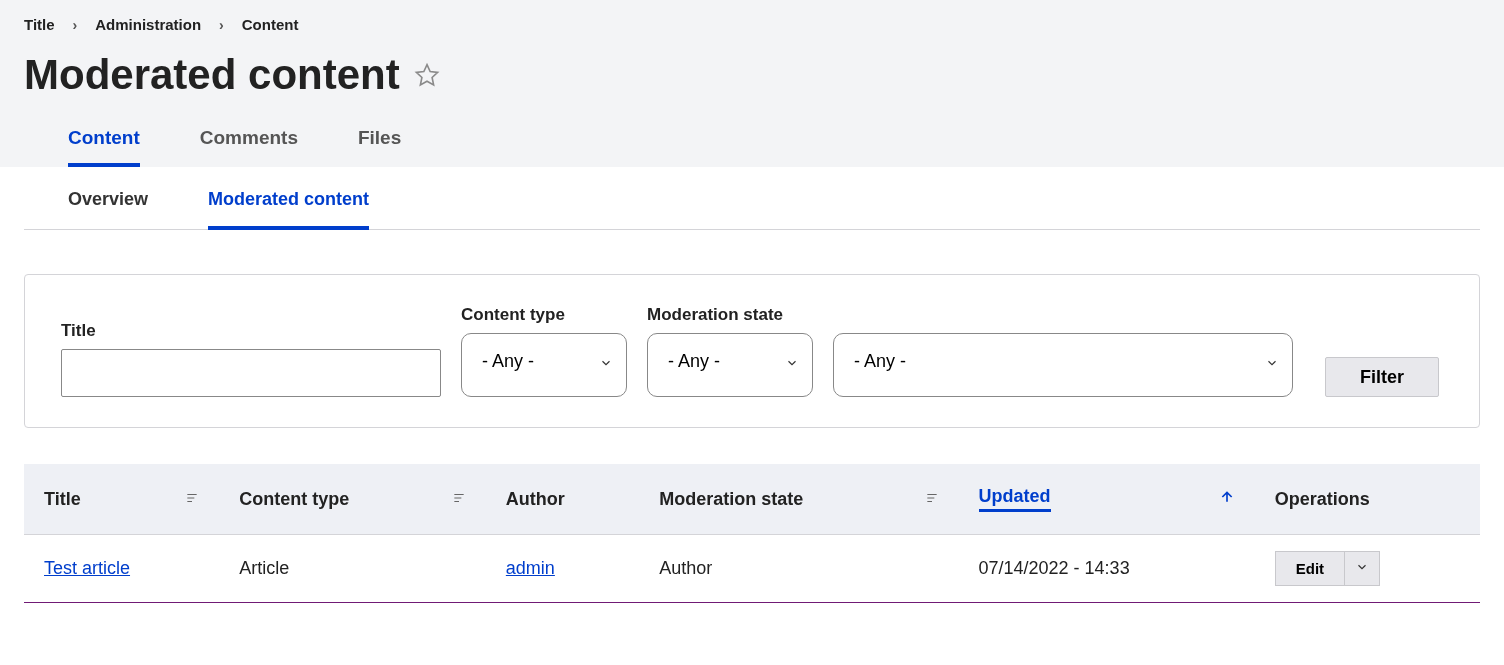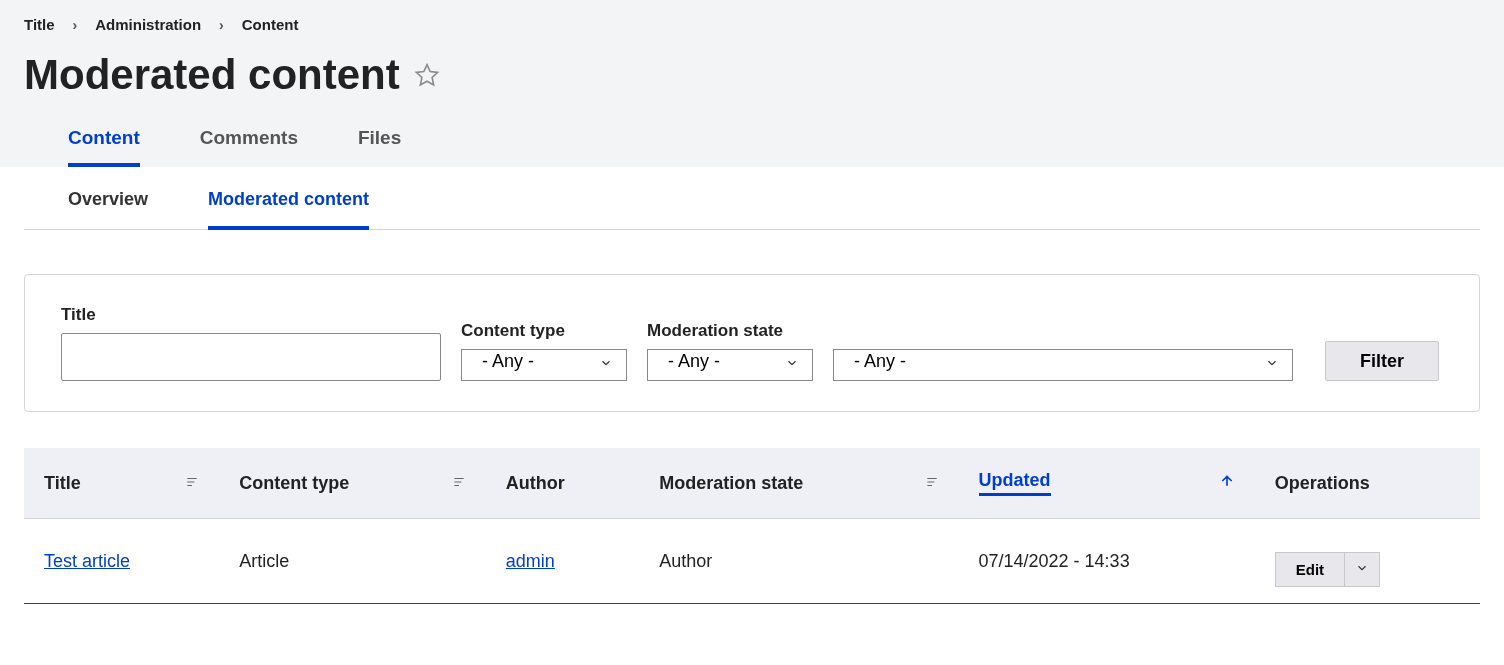--- a/index.html
+++ b/index.html
@@ -18,39 +18,39 @@
 .tabs-secondary-wrap { padding: 0 24px; }
 .tabs-secondary { display: flex; gap: 60px; padding-left: 44px; border-bottom: 1px solid #d4d4d8; text-align: center; }
 .tabs-secondary .tab { font-size: 18px; font-weight: 600; color: #333; padding: 22px 0 16px 0; cursor: pointer; }
 .tabs-secondary .tab.active { color: #003ecc; border-bottom: 4px solid #003ecc; margin-bottom: -1px; }
 .content-region { padding: 44px 24px 24px 24px; }
 .filter-box { border: 1px solid #d4d4d8; border-radius: 4px; padding: 30px 36px; display: flex; gap: 20px; align-items: flex-end; }
 .filter-field { display: flex; flex-direction: column; gap: 8px; }
 .filter-field label { font-size: 17px; font-weight: 600; color: #222; }
 .filter-field input[type=text] { height: 48px; width: 380px; border: 1px solid #888; border-radius: 2px; padding: 0 12px; font-size: 17px; }
 .select-wrap { position: relative; }
-.select-wrap select { height: 32px; border: 1px solid #888; border-radius: 0; padding: 0 44px 8px 20px; font-size: 18px; appearance: none; background: #fff; cursor: pointer; }
+.select-wrap select { height: 64px; border: 1px solid #888; border-radius: 10px; padding: 0 44px 8px 20px; font-size: 18px; appearance: none; background: #fff; cursor: pointer; }
 .select-wrap .chev-down { position: absolute; right: 14px; top: 50%; transform: translateY(-50%); pointer-events: none; }
 .sel-ct { width: 166px; }
 .sel-ms { width: 166px; }
 .sel-lang { width: 460px; }
 .filter-btn { height: 40px; padding: 0 34px; font-size: 18px; font-weight: 600; border: 1px solid #c8c8cc; background: #e8e8ec; border-radius: 2px; cursor: pointer; margin-left: 12px; }
 .table { width: 100%; margin-top: 36px; border-collapse: collapse; }
 .table thead { background: #eef0f5; }
 .table th { text-align: left; font-size: 18px; font-weight: 600; padding: 22px 20px; color: #222; border-bottom: 1px solid #d4d4d8; }
 .table th.sortable { cursor: pointer; }
 .th-inner { display: flex; align-items: center; justify-content: space-between; gap: 8px; }
 .sort-icon svg { width: 14px; height: 14px; stroke: #666; }
 .th-active { color: #003ecc !important; }
 .th-active .th-label { border-bottom: 3px solid #003ecc; padding-bottom: 2px; }
 .sort-arrow-up svg { width: 16px; height: 16px; stroke: #003ecc; stroke-width: 2.5; }
 .table td { padding: 16px 20px; font-size: 18px; border-bottom: 1px solid #701a75; }
 .link { color: #003ecc; text-decoration: underline; cursor: pointer; }
 .op-cell { text-align: left; }
-.op-btn-group { display: inline-flex; margin-top: 17px; }
+.op-btn-group { display: inline-flex; }
 .op-btn { background: #e8e8ec; border: 1px solid #c8c8cc; padding: 8px 20px; font-size: 15px; font-weight: 600; cursor: pointer; }
 .op-drop { background: #e8e8ec; border: 1px solid #c8c8cc; border-left: none; padding: 8px 10px; cursor: pointer; display: flex; align-items: center; }
 .chev-svg { width: 14px; height: 14px; }
 .chev-svg path { stroke: #333; stroke-width: 2; fill: none; }
 </style>
 </head>
 <body>
 
 <div class="header-region">
   <nav class="breadcrumb">

